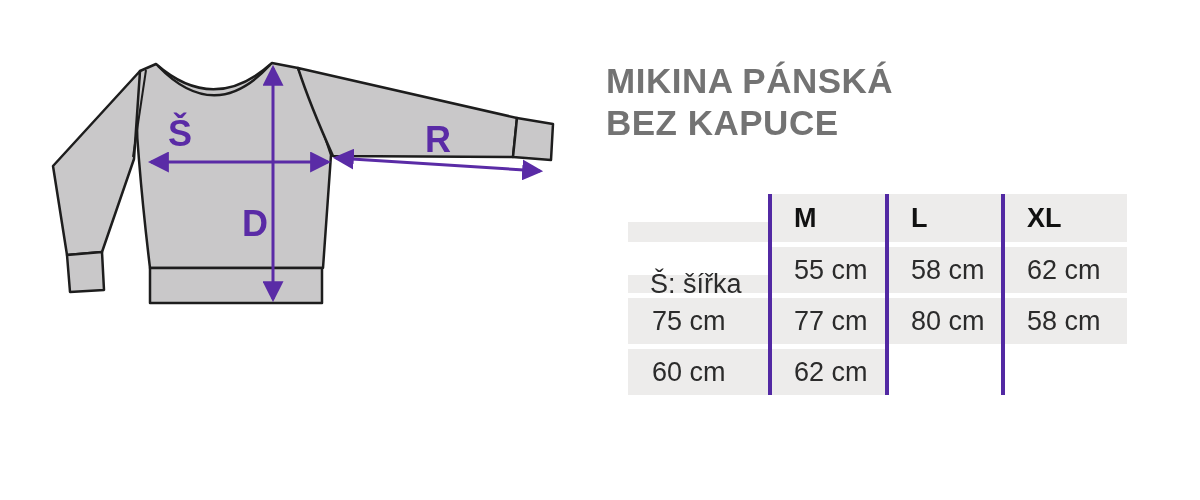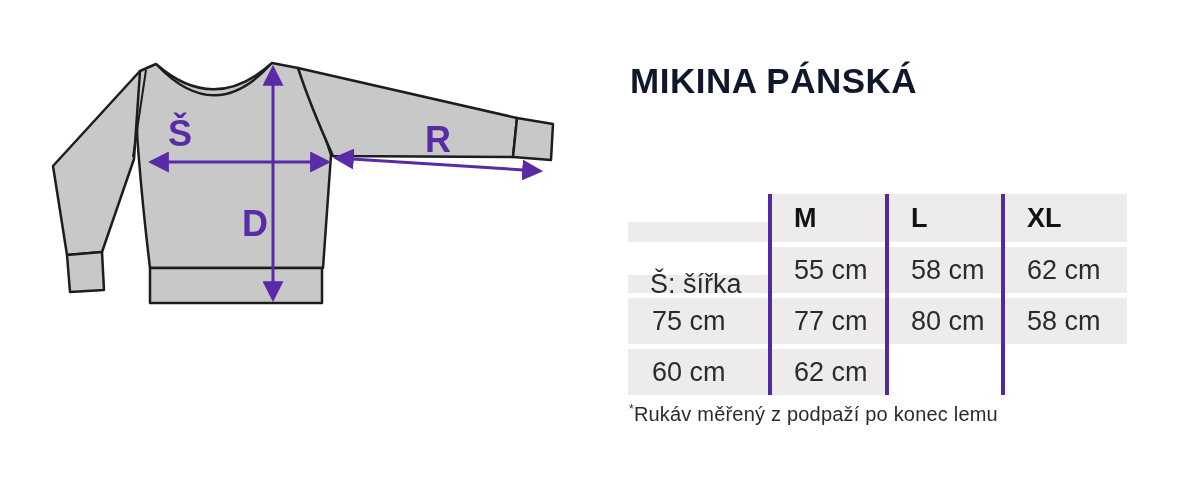--- a/index.html
+++ b/index.html
@@ -9,22 +9,22 @@
     background:#ffffff;
     overflow:hidden;
     font-family:"Liberation Sans", sans-serif;
   }
   
   .illustration{
     position:absolute;left:0;top:0;width:600px;height:340px;
   }
   
   .title{
-    position:absolute;left:630px;top:60px;
-    color:#0f172a;
+    position:absolute;left:606px;top:60px;
+    color:#737373;
     font-size:35px;font-weight:800;letter-spacing:.5px;
     line-height:42px;
   }
   .size-table{
     position:absolute;left:628px;top:194px;
     width:499px;
     display:grid;
     grid-template-columns:142px 117px 116px 124px;
     grid-template-rows:48px 46px 46px 46px;
     row-gap:5px;
@@ -88,20 +88,21 @@
 
     <g fill="#5a2ba6" font-family="Liberation Sans, sans-serif" font-size="36" font-weight="800" text-anchor="middle">
       <text x="180" y="146">Š</text>
       <text x="255" y="236">D</text>
       <text x="438" y="152">R</text>
     </g>
   </svg>
 
   <div class="title">
     <div>MIKINA PÁNSKÁ</div>
+    <div>BEZ KAPUCE</div>
   </div>
 
   <div class="size-table">
     <div class="vline v1"></div>
     <div class="vline v2"></div>
     <div class="vline v3"></div>
 
     <div class="cell header label"></div>
     <div class="cell header">M</div>
     <div class="cell header">L</div>
@@ -114,15 +115,14 @@
 
     <div class="cell">75 cm</div>
     <div class="cell">77 cm</div>
     <div class="cell">80 cm</div>
 
     <div class="cell">58 cm</div>
     <div class="cell">60 cm</div>
     <div class="cell">62 cm</div>
   </div>
 
-  <div class="footnote"><sup>*</sup><span>Rukáv měřený z podpaží po konec lemu</span></div>
 
 </div>
 
 </body></html>

